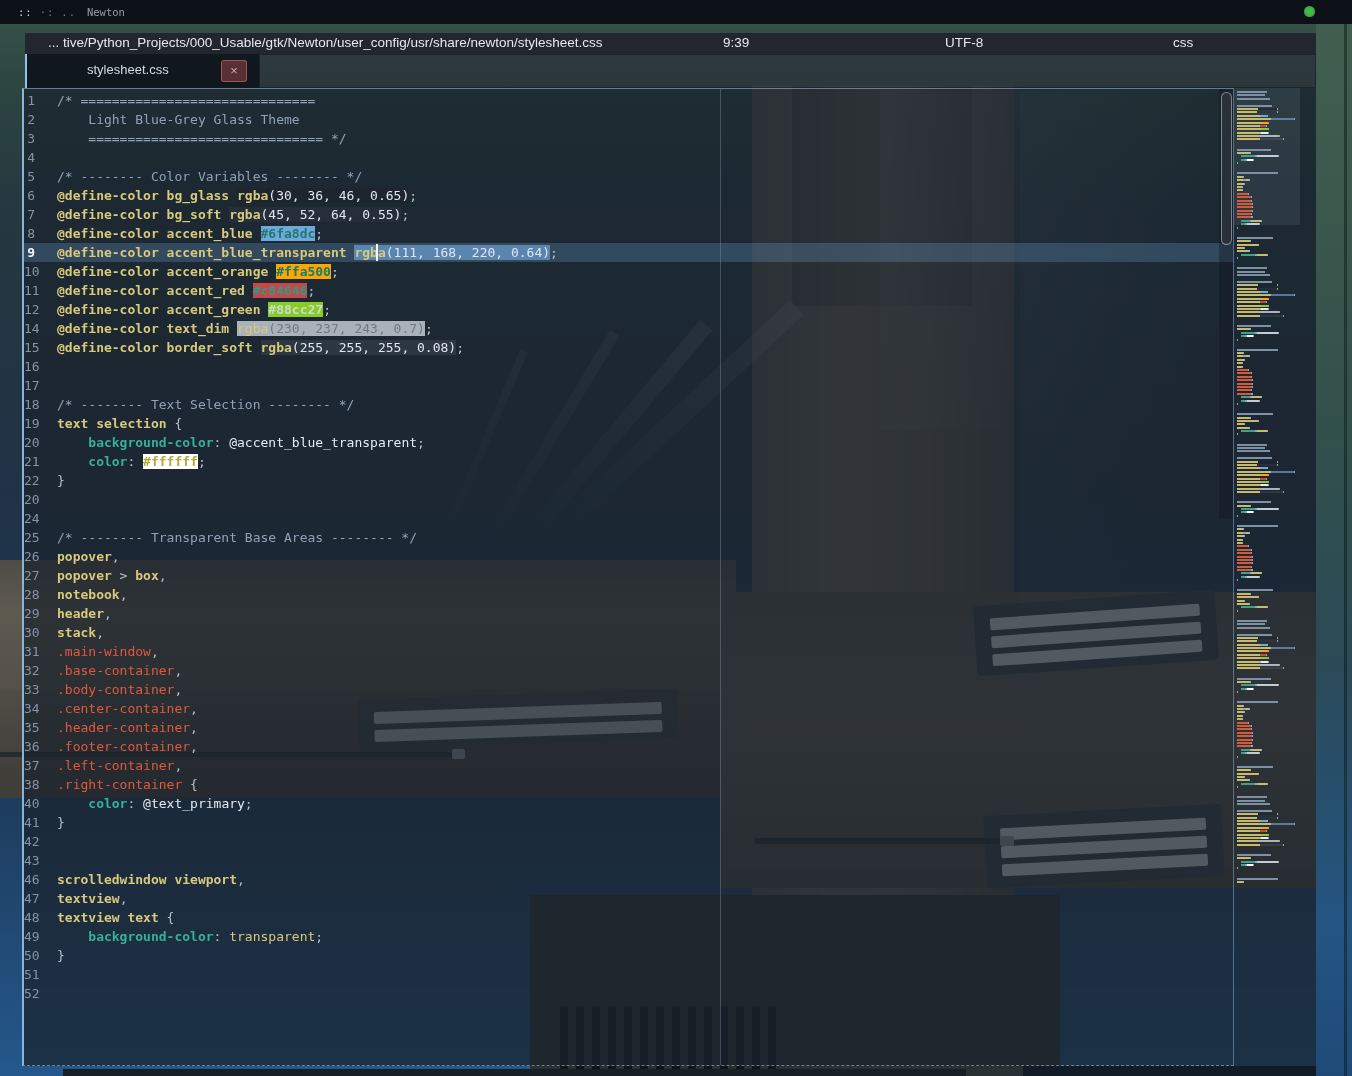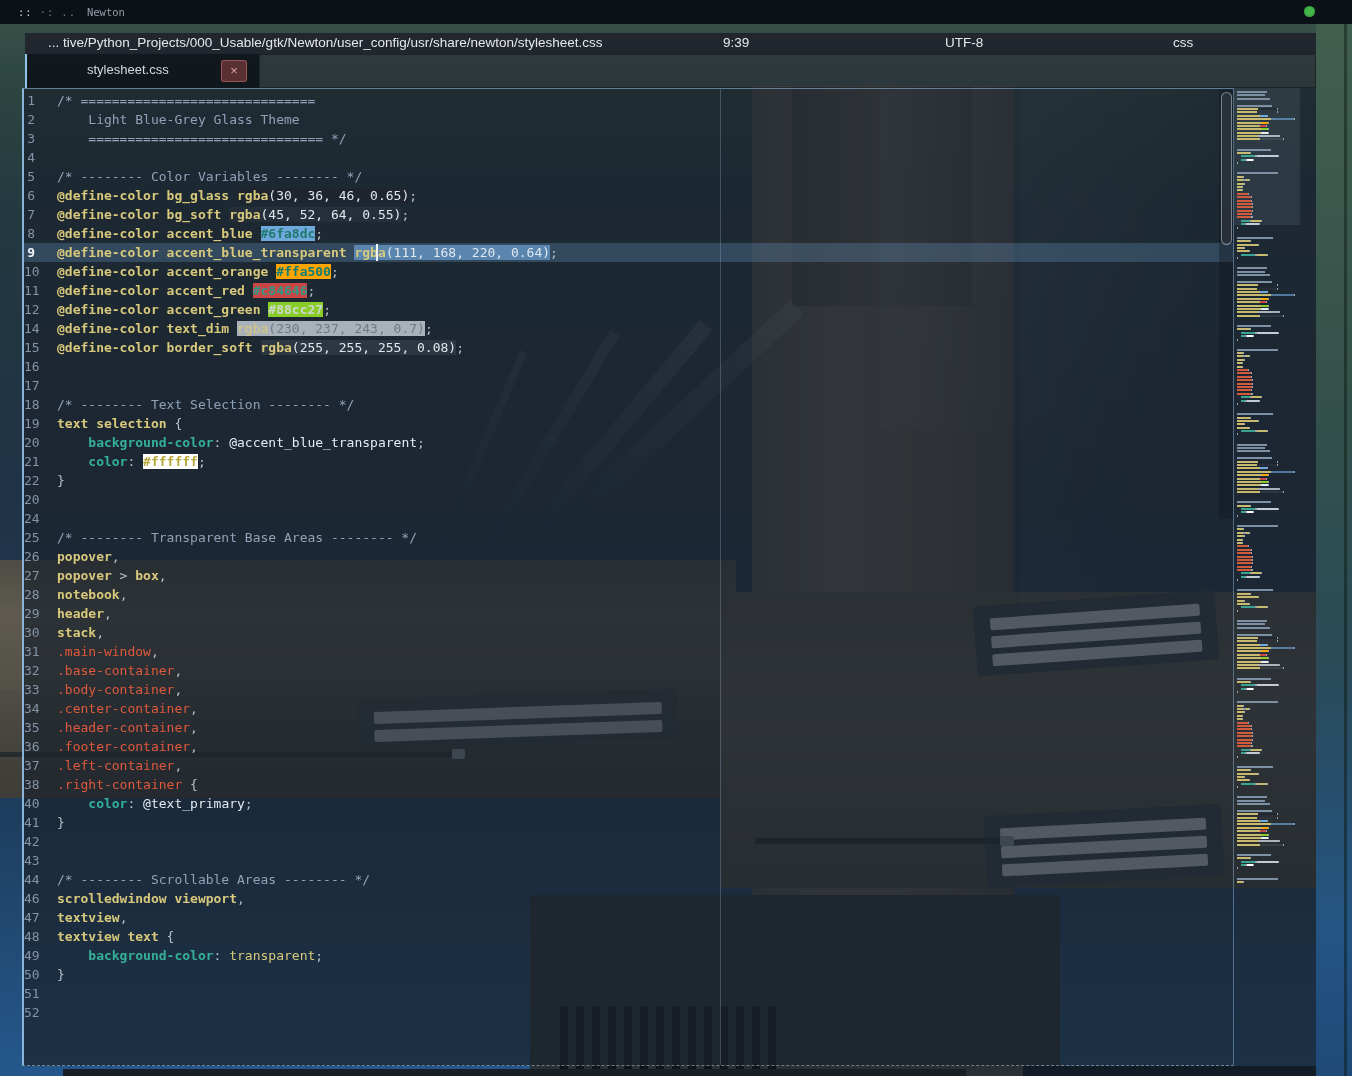--- a/index.html
+++ b/index.html
@@ -222,21 +222,20 @@
         <div class="row"><span class="ln">33</span><span class="code"><span class="tk-cls">.body-container</span><span class="tk-pun">,</span></span></div>
         <div class="row"><span class="ln">34</span><span class="code"><span class="tk-cls">.center-container</span><span class="tk-pun">,</span></span></div>
         <div class="row"><span class="ln">35</span><span class="code"><span class="tk-cls">.header-container</span><span class="tk-pun">,</span></span></div>
         <div class="row"><span class="ln">36</span><span class="code"><span class="tk-cls">.footer-container</span><span class="tk-pun">,</span></span></div>
         <div class="row"><span class="ln">37</span><span class="code"><span class="tk-cls">.left-container</span><span class="tk-pun">,</span></span></div>
         <div class="row"><span class="ln">38</span><span class="code"><span class="tk-cls">.right-container</span><span class="tk-pun"> {</span></span></div>
         <div class="row"><span class="ln">40</span><span class="code"><span class="tk-sp">    </span><span class="tk-prop">color</span><span class="tk-pun">: </span><span class="tk-ref">@text_primary</span><span class="tk-pun">;</span></span></div>
         <div class="row"><span class="ln">41</span><span class="code"><span class="tk-pun">}</span></span></div>
         <div class="row"><span class="ln">42</span><span class="code"></span></div>
         <div class="row"><span class="ln">43</span><span class="code"></span></div>
-        <div class="row"><span class="ln">44</span><span class="code"><span class="tk-cm">/* -------- Scrollable Areas -------- */</span></span></div>
         <div class="row"><span class="ln">46</span><span class="code"><span class="tk-kw">scrolledwindow viewport</span><span class="tk-pun">,</span></span></div>
         <div class="row"><span class="ln">47</span><span class="code"><span class="tk-kw">textview</span><span class="tk-pun">,</span></span></div>
         <div class="row"><span class="ln">48</span><span class="code"><span class="tk-kw">textview text</span><span class="tk-pun"> {</span></span></div>
         <div class="row"><span class="ln">49</span><span class="code"><span class="tk-sp">    </span><span class="tk-prop">background-color</span><span class="tk-pun">: </span><span class="tk-yv">transparent</span><span class="tk-pun">;</span></span></div>
         <div class="row"><span class="ln">50</span><span class="code"><span class="tk-pun">}</span></span></div>
         <div class="row"><span class="ln">51</span><span class="code"></span></div>
         <div class="row"><span class="ln">52</span><span class="code"></span></div>
       </div>
   </div>
 

